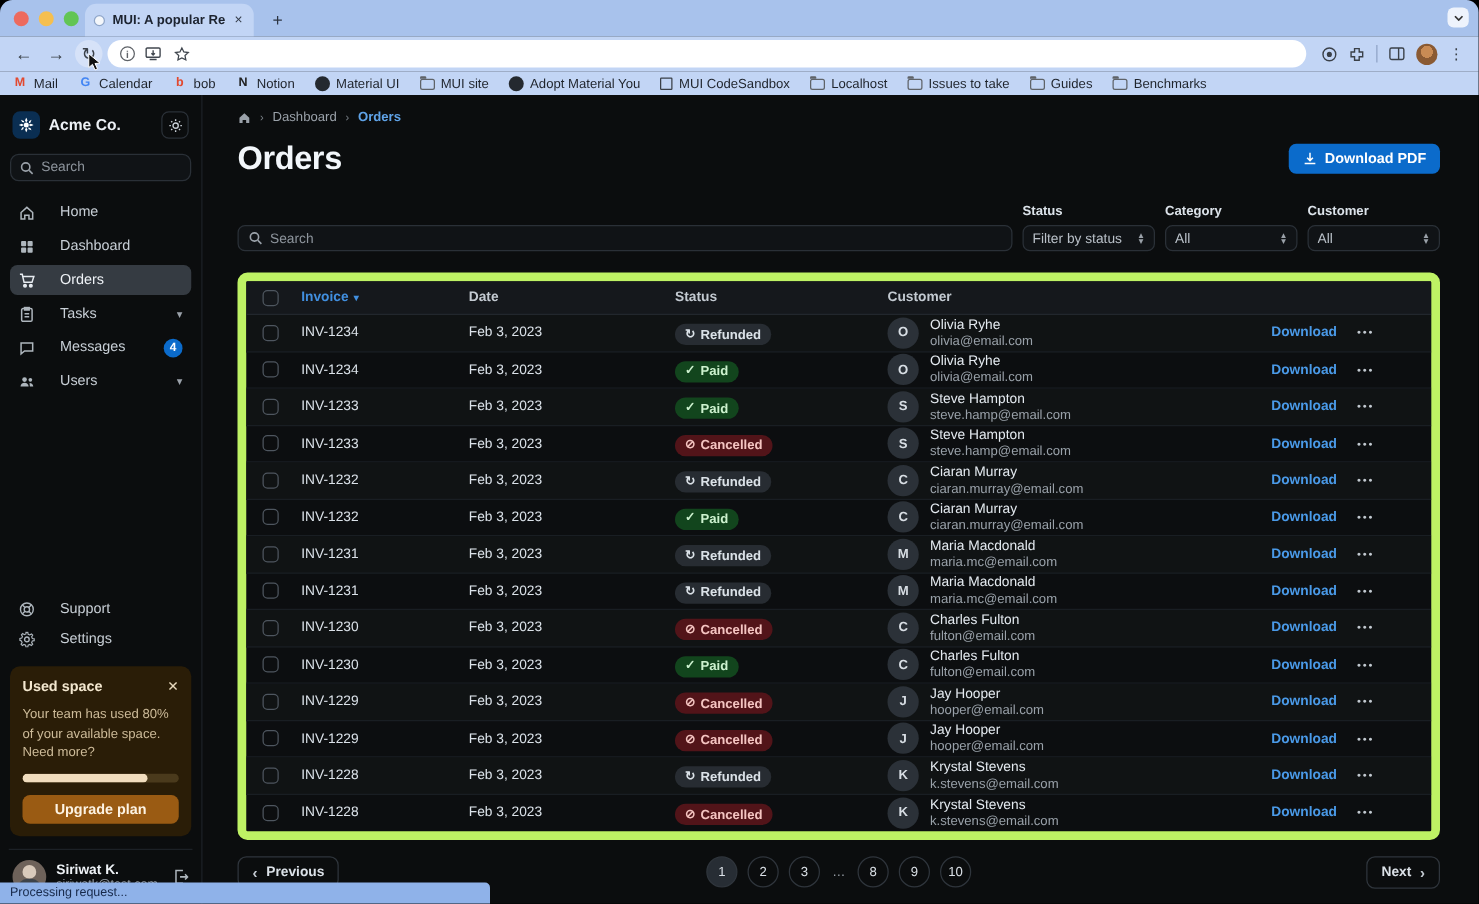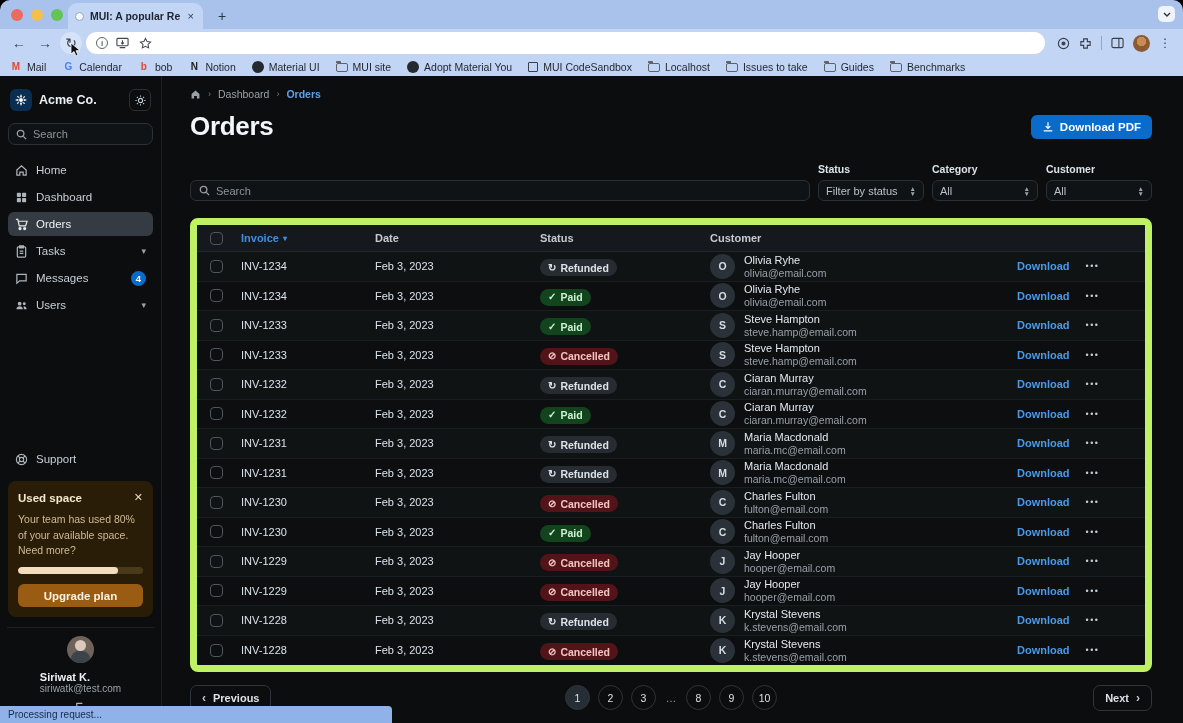--- a/index.html
+++ b/index.html
@@ -49,37 +49,37 @@
   .sidebar { width:162px; flex:none; border-right:1px solid #1c2126; display:flex; flex-direction:column; padding:13px 8px 8px 8px; }
   .side-head { display:flex; align-items:center; gap:7px; padding:0 2px; }
   .logo { width:22px; height:22px; border-radius:6px; background:#0a2e52; display:flex; align-items:center; justify-content:center; flex:none; }
   .org { font-size:12.5px; font-weight:800; flex:1; }
   .theme-btn { width:22px; height:22px; border:1px solid #2a3037; border-radius:6px; display:flex; align-items:center; justify-content:center; }
   .side-search { margin-top:12px; height:22px; border:1px solid #2a3037; border-radius:7px; display:flex; align-items:center; gap:6px; padding:0 7px; background:#101316; }
   .side-search input { background:transparent; border:none; outline:none; color:#cfd6dd; font-size:11px; width:90px; font-family:inherit; }
   .side-search input::placeholder { color:#8d949c; }
   .nav { margin-top:13px; display:flex; flex-direction:column; gap:3px; }
   .nav-item { height:24px; border-radius:6px; display:flex; align-items:center; gap:8px; padding:0 7px; color:#c8cfd6; font-size:11.5px; }
-  .nav-item .ni-label { flex:1; }
+  .nav-item .ni-label { flex:1;margin-left:12px; }
   .nav-item.active { background:#353b42; color:#eef2f6; }
   .nav-item svg { flex:none; }
   .badge { background:#0b6bcb; color:#fff; font-size:9.5px; font-weight:700; min-width:15px; height:15px; border-radius:8px; display:flex; align-items:center; justify-content:center; padding:0 3px; }
   .chev { color:#9aa1a9; font-size:9px; }
   .side-spacer { flex:1; }
 
   .usage-card { margin-top:10px; background:#2a1d07; border-radius:8px; padding:10px 10px 10px 10px; }
   .uc-head { display:flex; align-items:center; }
   .uc-title { font-size:11.5px; font-weight:800; color:#f3e7cf; flex:1; }
   .uc-close { color:#e8d9bd; font-size:11px; }
   .uc-text { margin-top:8px; font-size:10.5px; line-height:1.45; color:#cdbb99; }
   .uc-bar { margin-top:9px; height:7px; border-radius:4px; background:#4a3a1c; overflow:hidden; }
   .uc-fill { height:100%; background:#f1ddbe; border-radius:4px; }
   .uc-btn { margin-top:10px; height:23px; width:100%; background:#9a5b13; border:none; border-radius:6px; color:#fdf3e3; font-size:11.5px; font-weight:800; font-family:inherit; }
   .side-divider { height:1px; background:#1c2126; margin:10px -1px 8px; }
-  .user-row { display:flex; align-items:center; gap:8px; padding:0 2px;flex-direction:column; }
+  .user-row { display:flex; align-items:center; gap:8px; padding:0 2px; }
   .user-avatar { width:27px; height:27px; border-radius:50%; background:#6e625a; overflow:hidden; position:relative; flex:none; }
   .user-avatar::before { content:""; position:absolute; left:8px; top:4px; width:11px; height:11px; border-radius:50%; background:#d9cabb; }
   .user-avatar::after { content:""; position:absolute; left:4px; top:15px; width:19px; height:14px; border-radius:8px 8px 0 0; background:#3d434a; }
   .user-meta { flex:1; min-width:0; }
   .user-name { font-size:11px; font-weight:800; color:#eef2f6; }
   .user-email { font-size:10px; color:#99a1a9; white-space:nowrap; overflow:hidden; }
   .logout-btn { color:#aeb6bd; flex:none; }
 
   
   .main { flex:1; min-width:0; display:flex; flex-direction:column; padding:12px 31px 0 28px; }
@@ -369,20 +369,27 @@
       <div class="side-spacer"></div>
 
       <div class="nav-item">
         <svg width="13" height="13" viewBox="0 0 14 14" fill="none" stroke="#aeb6bd" stroke-width="1.2">
             <circle cx="7" cy="7" r="5.5"></circle>
             <circle cx="7" cy="7" r="2.3"></circle>
             <path d="M3.2 3.2l2.2 2.2M8.6 8.6l2.2 2.2M10.8 3.2L8.6 5.4M5.4 8.6l-2.2 2.2"></path>
           </svg>
         <span class="ni-label">Support</span>
       </div>
+      <div class="nav-item">
+        <svg width="13" height="13" viewBox="0 0 14 14" fill="#aeb6bd">
+            <circle cx="7" cy="7" r="2" fill="none" stroke="#aeb6bd" stroke-width="1.2"></circle>
+            <path d="M6.2 1h1.6l.3 1.6 1.4.6 1.4-.9 1.1 1.1-.9 1.4.6 1.4 1.6.3v1.6l-1.6.3-.6 1.4.9 1.4-1.1 1.1-1.4-.9-1.4.6-.3 1.6H6.2l-.3-1.6-1.4-.6-1.4.9-1.1-1.1.9-1.4-.6-1.4L1 7.8V6.2l1.6-.3.6-1.4-.9-1.4 1.1-1.1 1.4.9 1.4-.6z" fill="none" stroke="#aeb6bd" stroke-width="1"></path>
+          </svg>
+        <span class="ni-label">Settings</span>
+      </div>
 
       <div class="usage-card">
         <div class="uc-head">
           <span class="uc-title">Used space</span>
           <span class="uc-close">✕</span>
         </div>
         <div class="uc-text">Your team has used 80% of your available space. Need more?</div>
         <div class="uc-bar">
             <div class="uc-fill" id="uc-fill" style="width: 80%;"></div>
           </div>

